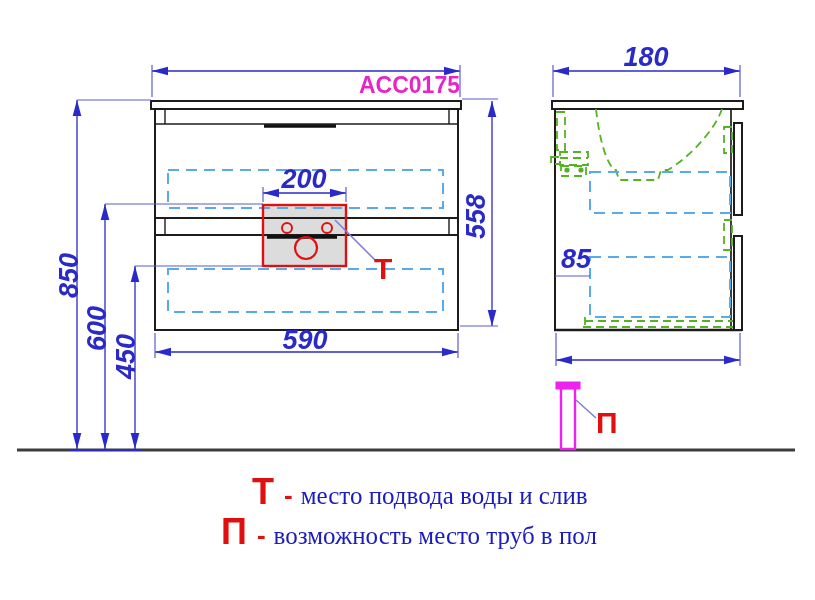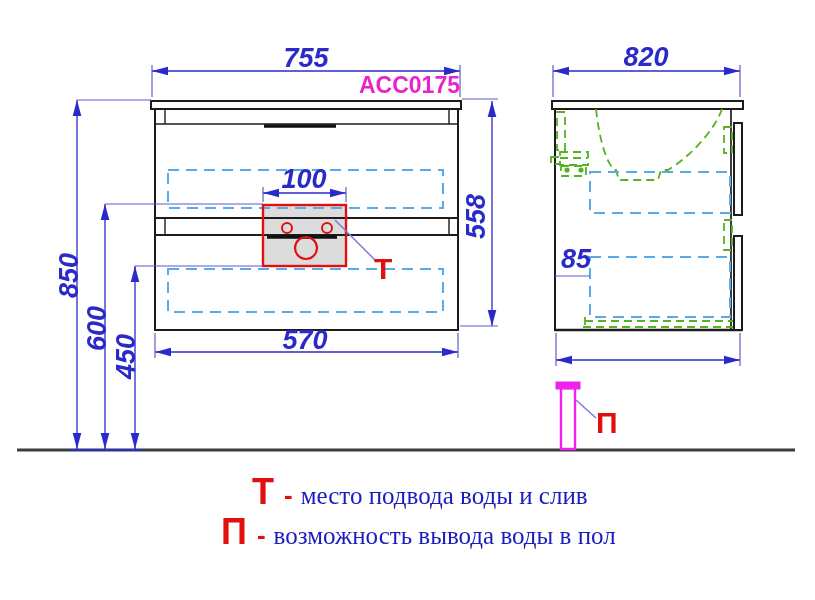--- a/index.html
+++ b/index.html
@@ -167,39 +167,38 @@
       <line x1="553" y1="71" x2="740" y2="71" class="dim" marker-start="url(#arw)" marker-end="url(#arw)"></line>
       <line x1="553" y1="65" x2="553" y2="97" class="ext"></line>
       <line x1="740" y1="65" x2="740" y2="97" class="ext"></line>
 
       <line x1="556" y1="360" x2="740" y2="360" class="dim" marker-start="url(#arw)" marker-end="url(#arw)"></line>
       <line x1="556" y1="333" x2="556" y2="366" class="ext"></line>
       <line x1="740" y1="333" x2="740" y2="366" class="ext"></line>
     </g>
   </svg>
 
-  <div class="dim-label" style="left:256px;top:45px;width:100px;">755</div>
   <div class="model-label" style="left:340px;top:74px;width:120px;">ACC0175</div>
-  <div class="dim-label" style="left:264px;top:166px;width:80px;">100</div>
+  <div class="dim-label" style="left:264px;top:166px;width:80px;">200</div>
   <div class="dim-label rot" style="left:426px;top:203px;width:100px;">558</div>
   <div class="dim-label rot" style="left:19px;top:262px;width:100px;">850</div>
   <div class="dim-label rot" style="left:47px;top:315px;width:100px;">600</div>
   <div class="dim-label rot" style="left:76px;top:343px;width:100px;">450</div>
-  <div class="dim-label" style="left:255px;top:327px;width:100px;">570</div>
-
-  <div class="dim-label" style="left:596px;top:44px;width:100px;">820</div>
+  <div class="dim-label" style="left:255px;top:327px;width:100px;">590</div>
+
+  <div class="dim-label" style="left:596px;top:44px;width:100px;">180</div>
   <div class="dim-label" style="left:554px;top:246px;width:44px;text-align:center;">85</div>
 
   <div class="marker-label" style="left:374px;top:254px;">Т</div>
   <div class="marker-label" style="left:596px;top:408px;">П</div>
 
   <div class="legend-row" style="left:252px;top:474px;">
     <span class="legend-marker">Т</span>
     <span class="legend-dash">-</span>
     <span class="legend-text">место подвода воды и слив</span>
   </div>
   <div class="legend-row" style="left:221px;top:514px;">
     <span class="legend-marker">П</span>
     <span class="legend-dash">-</span>
-    <span class="legend-text">возможность вывода воды в пол</span>
+    <span class="legend-text">возможность место труб в пол</span>
   </div>
 
 </div>
 
 </body></html>

